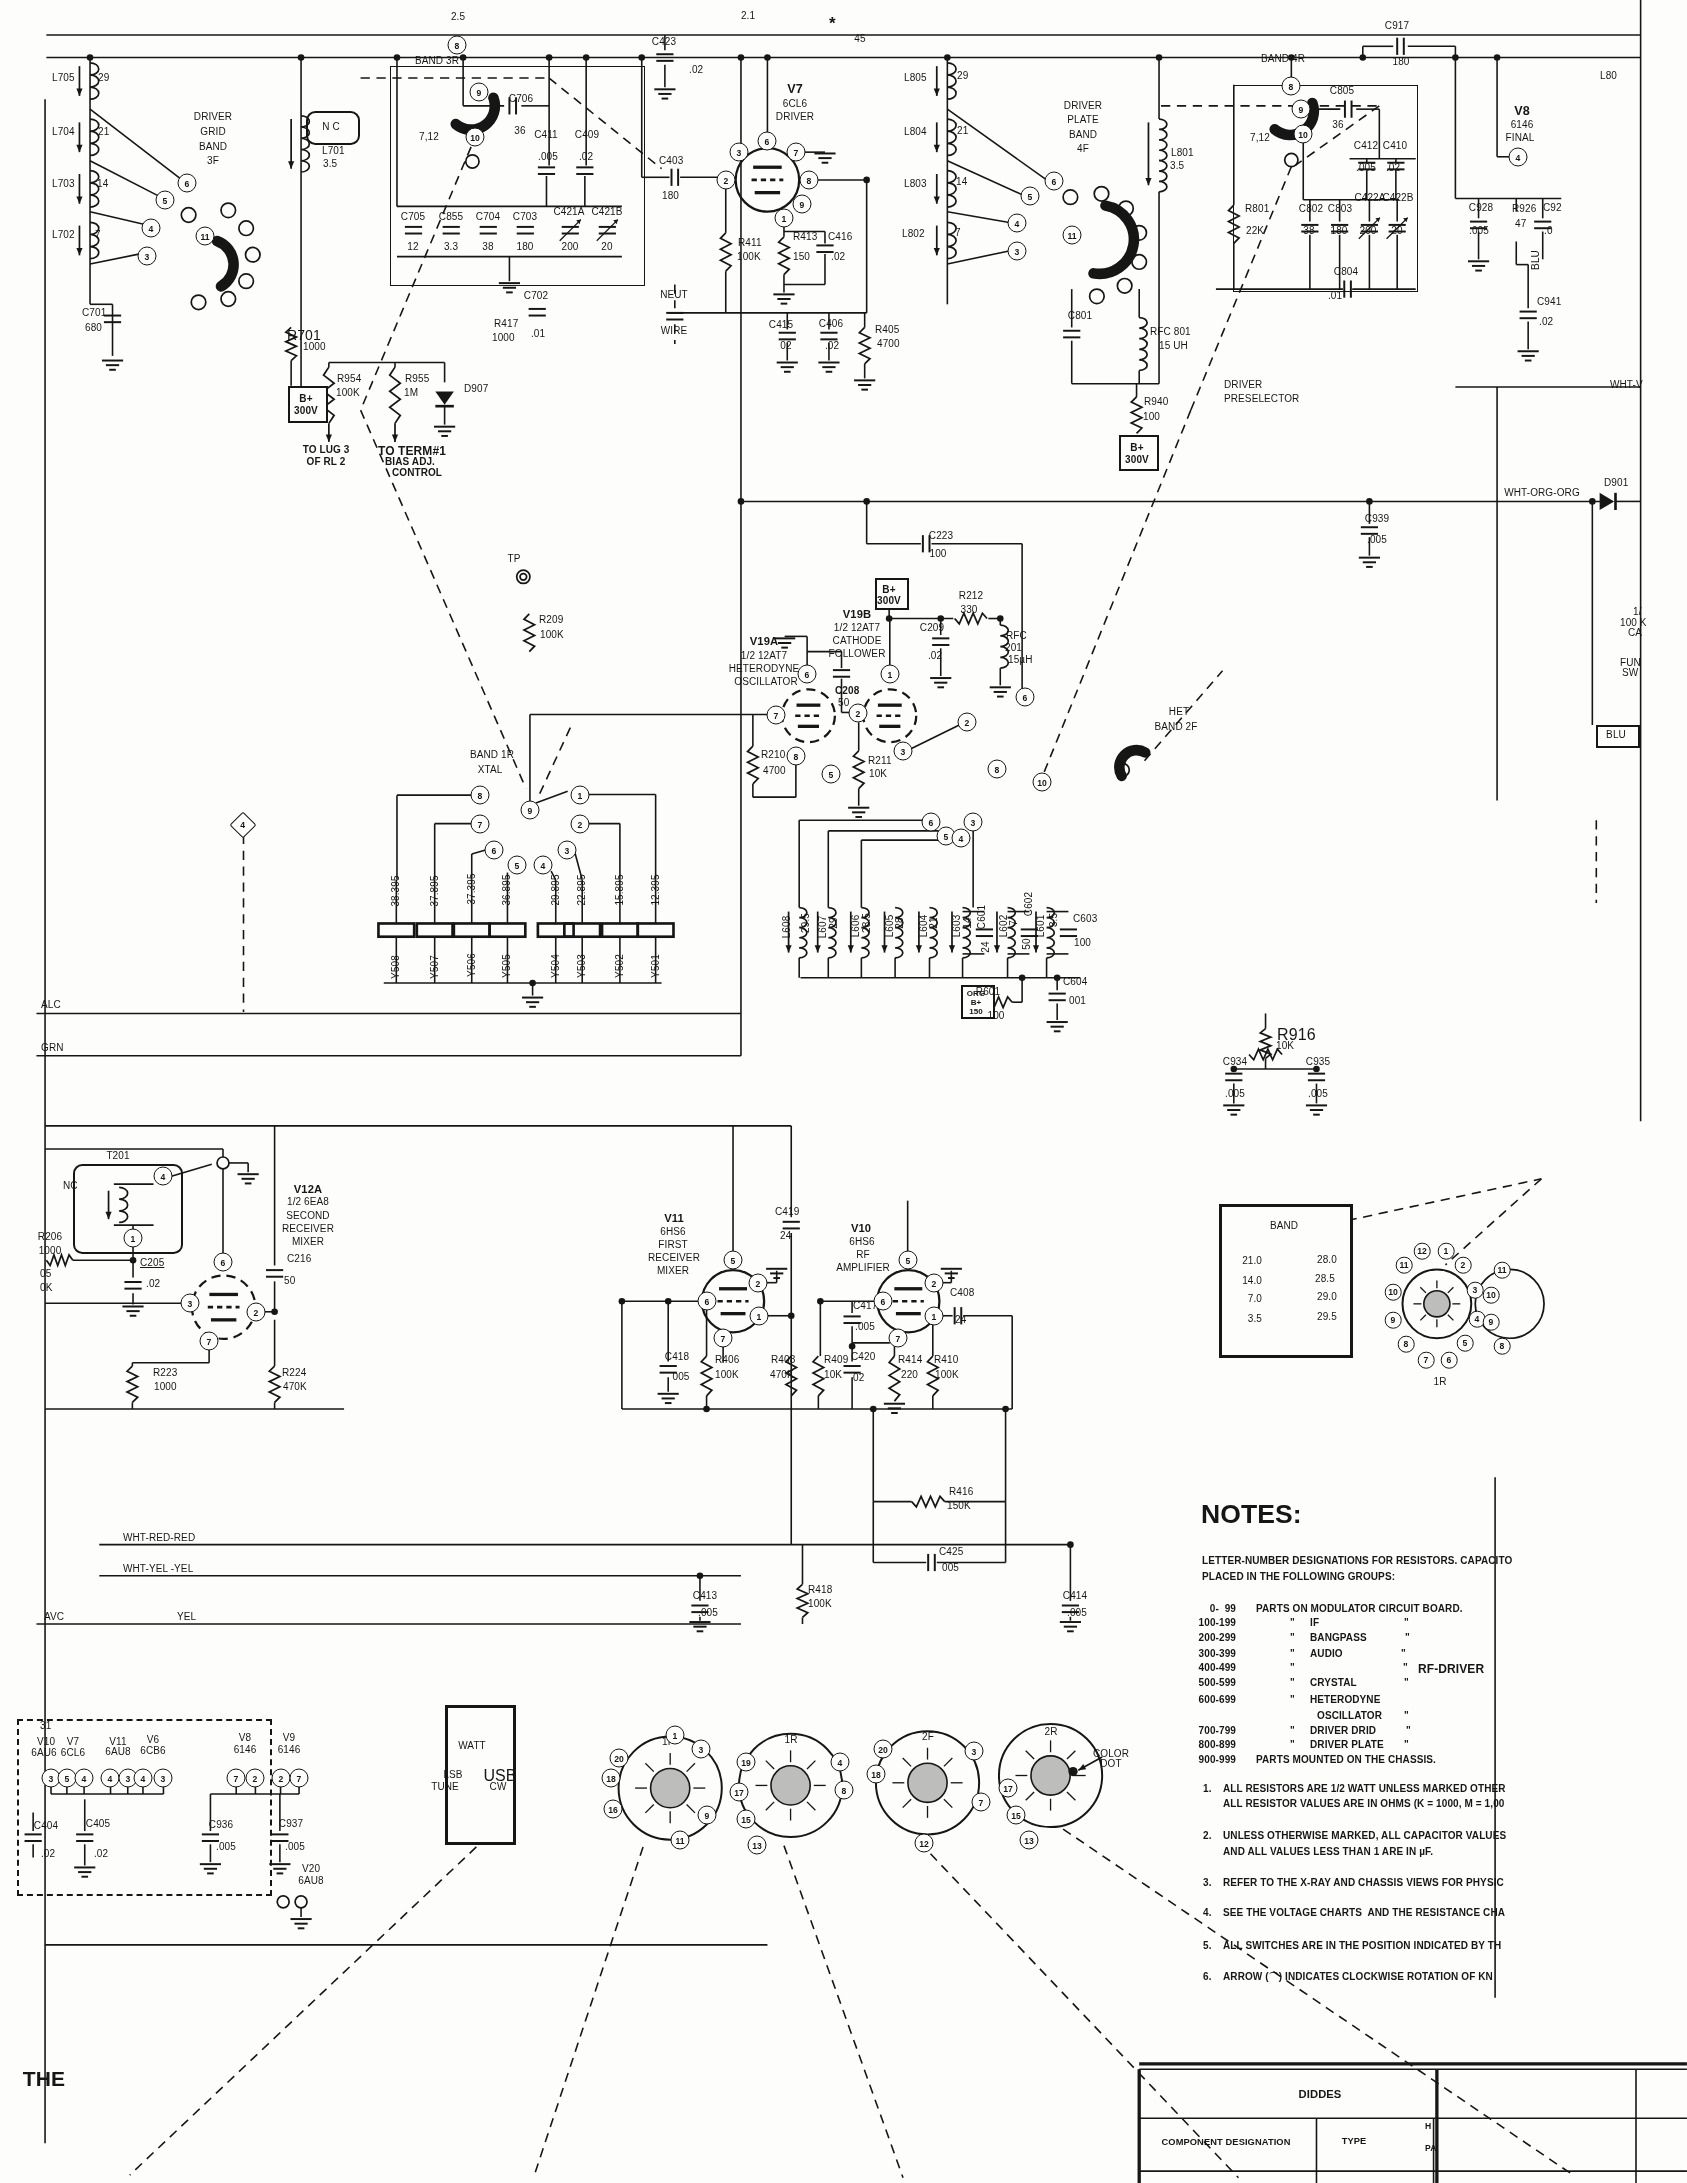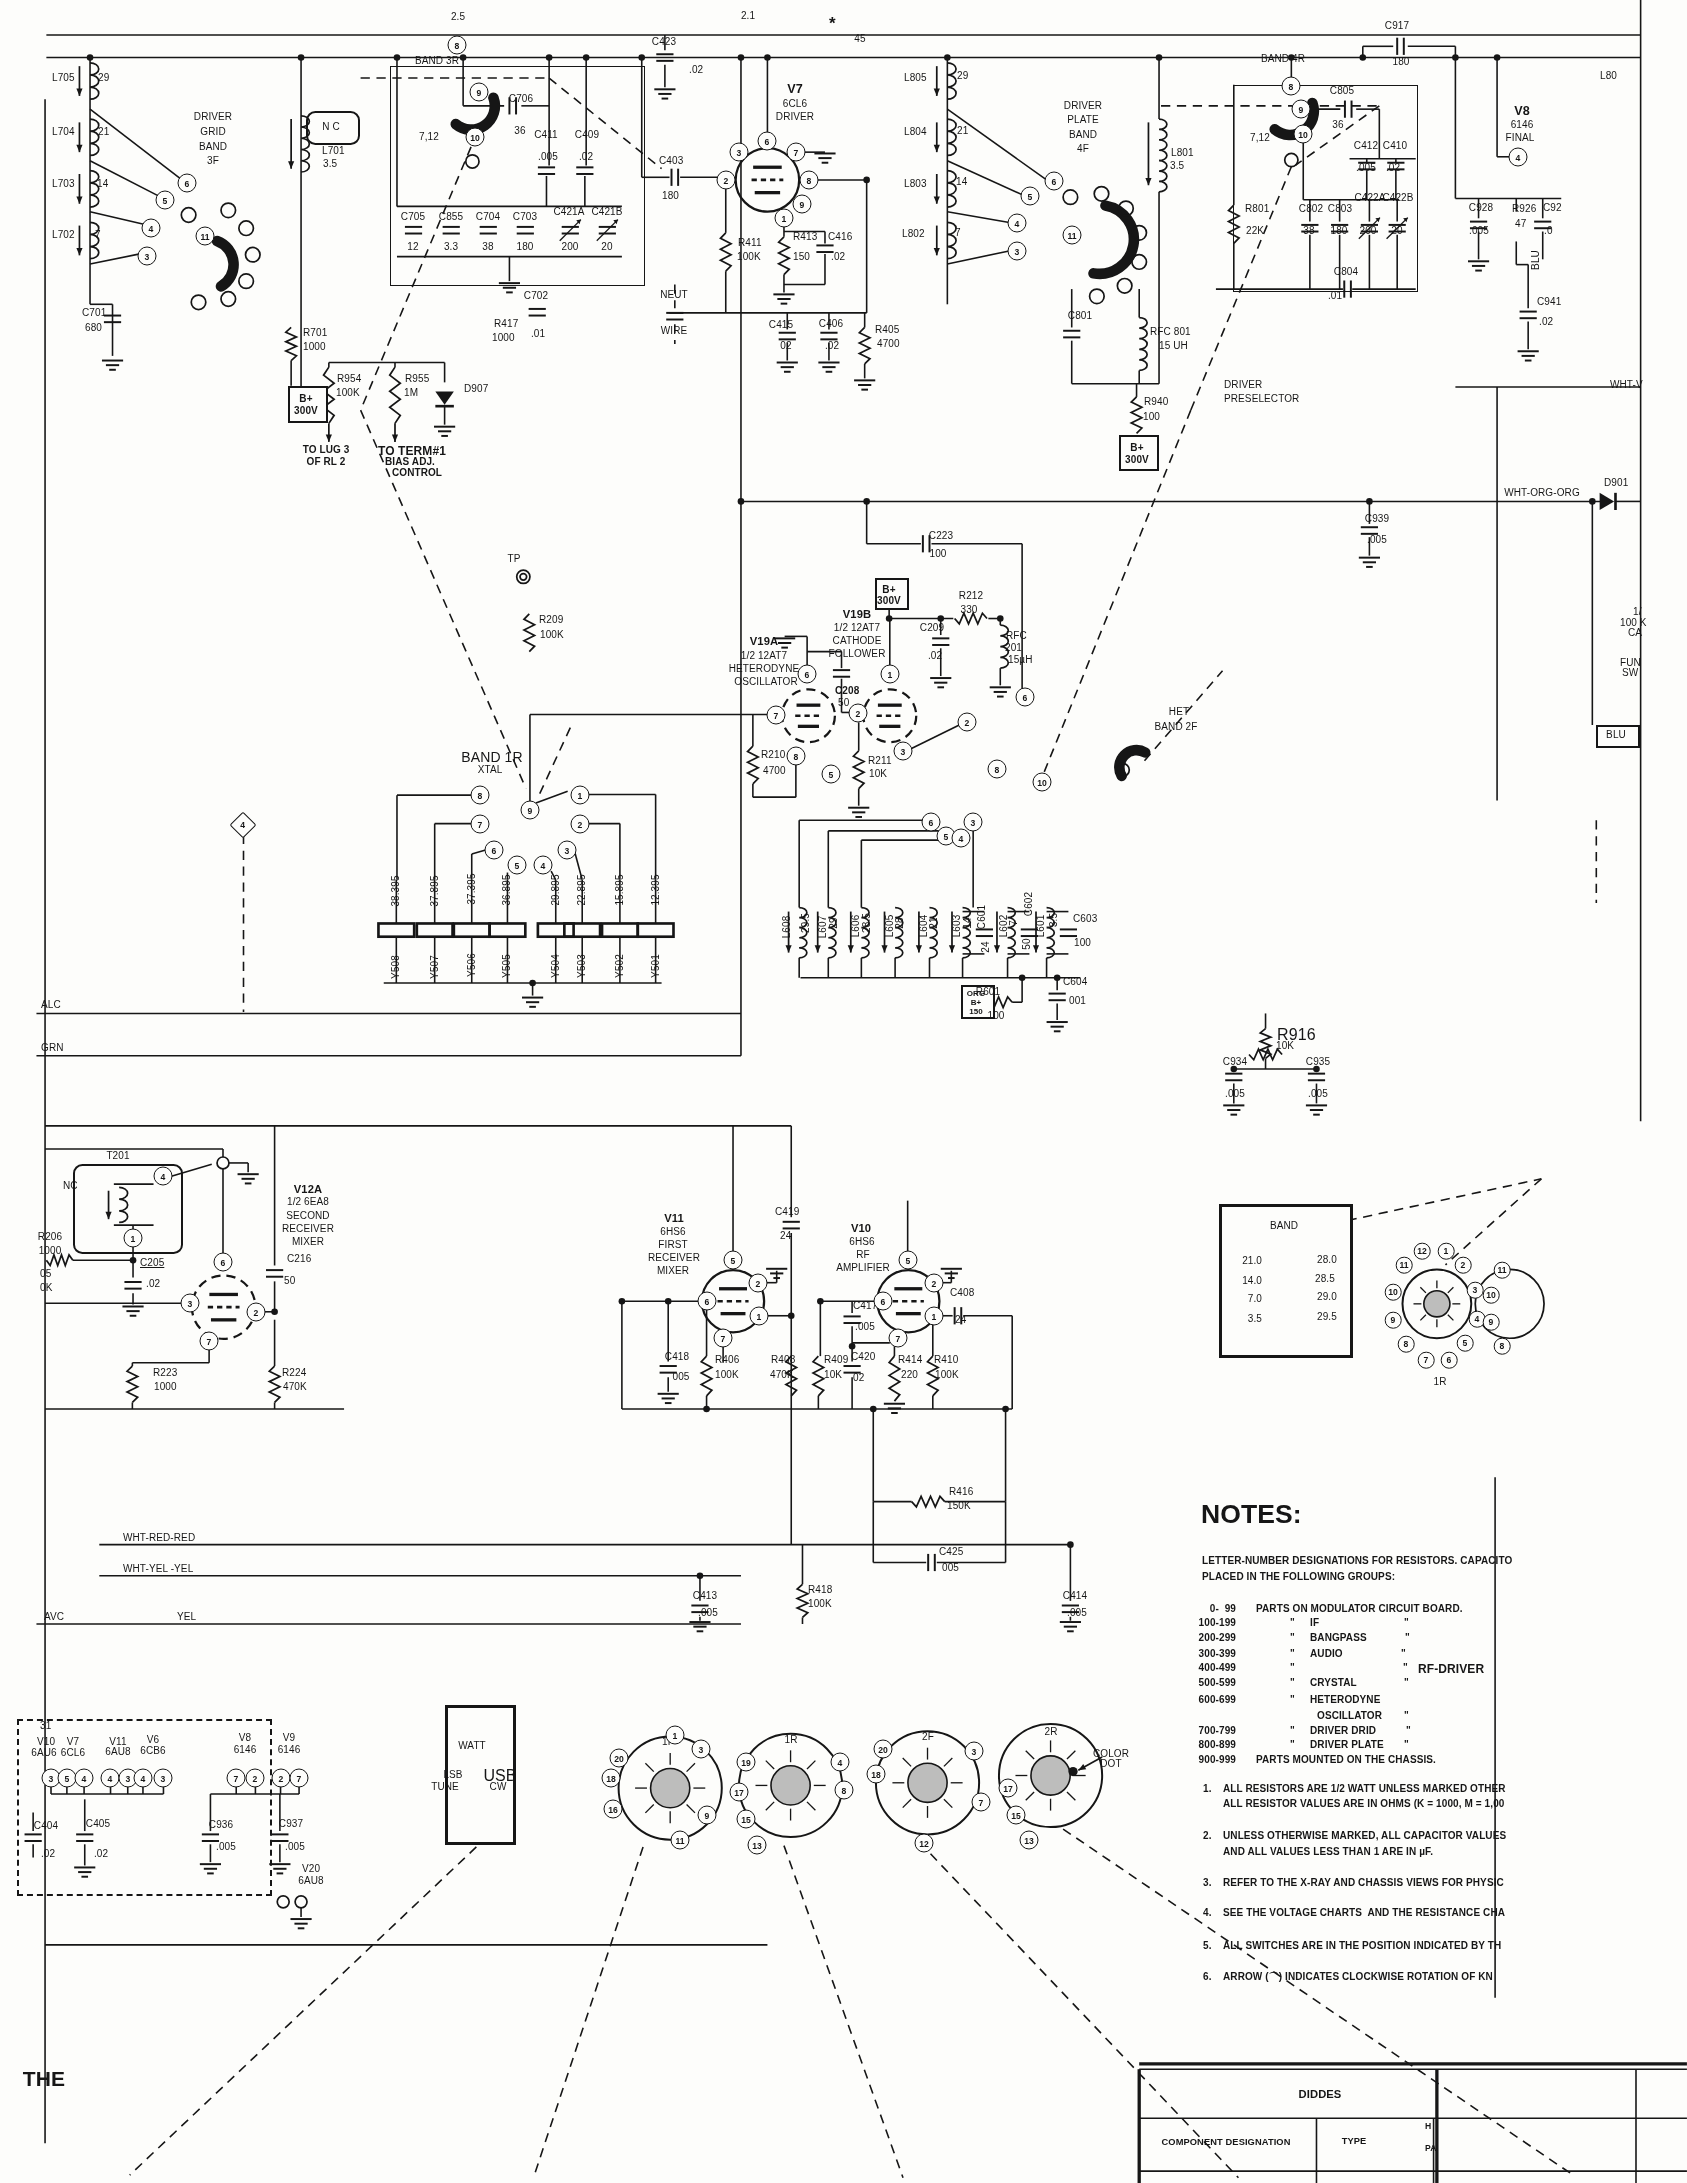--- a/index.html
+++ b/index.html
@@ -867,21 +867,21 @@
       <div class="lbl" style="left: 95px; top: 230px; font-size: 10px;">7</div>
       <div class="lbl c" style="left: 213px; top: 112px; font-size: 10px;">DRIVER</div>
       <div class="lbl c" style="left: 213px; top: 127px; font-size: 10px;">GRID</div>
       <div class="lbl c" style="left: 213px; top: 142px; font-size: 10px;">BAND</div>
       <div class="lbl c" style="left: 213px; top: 156px; font-size: 10px;">3F</div>
       <div class="lbl c" style="left: 331px; top: 122px; font-size: 10px;">N C</div>
       <div class="lbl" style="left: 322px; top: 146px; font-size: 10px;">L701</div>
       <div class="lbl" style="left: 323px; top: 159px; font-size: 10px;">3.5</div>
       <div class="lbl" style="left: 82px; top: 308px; font-size: 10px;">C701</div>
       <div class="lbl" style="left: 85px; top: 323px; font-size: 10px;">680</div>
-      <div class="lbl" style="left: 303px; top: 328px; font-size: 10px;">R701</div>
+      <div class="lbl" style="left: 287px; top: 328px; font-size: 14px;">R701</div>
       <div class="lbl" style="left: 303px; top: 342px; font-size: 10px;">1000</div>
       <div class="lbl c b" style="left: 306px; top: 394px; font-size: 10px;">B+</div>
       <div class="lbl c b" style="left: 306px; top: 406px; font-size: 10px;">300V</div>
       <div class="lbl" style="left: 337px; top: 374px; font-size: 10px;">R954</div>
       <div class="lbl" style="left: 336px; top: 388px; font-size: 10px;">100K</div>
       <div class="lbl c b" style="left: 326px; top: 445px; font-size: 10px;">TO LUG 3</div>
       <div class="lbl c b" style="left: 326px; top: 457px; font-size: 10px;">OF RL 2</div>
       <div class="lbl" style="left: 405px; top: 374px; font-size: 10px;">R955</div>
       <div class="lbl" style="left: 404px; top: 388px; font-size: 10px;">1M</div>
       <div class="lbl c b" style="left: 412px; top: 445px; font-size: 12px;">TO TERM#1</div>
@@ -1017,21 +1017,21 @@
       <div class="lbl c" style="left: 766px; top: 677px; font-size: 10px;">OSCILLATOR</div>
       <div class="lbl" style="left: 835px; top: 686px; font-size: 10px; font-weight: bold;">C208</div>
       <div class="lbl" style="left: 838px; top: 698px; font-size: 10px;">50</div>
       <div class="lbl" style="left: 761px; top: 750px; font-size: 10px;">R210</div>
       <div class="lbl" style="left: 763px; top: 766px; font-size: 10px;">4700</div>
       <div class="lbl" style="left: 868px; top: 756px; font-size: 10px;">R211</div>
       <div class="lbl" style="left: 869px; top: 769px; font-size: 10px;">10K</div>
       <div class="lbl c" style="left: 514px; top: 554px; font-size: 10px;">TP</div>
       <div class="lbl" style="left: 539px; top: 615px; font-size: 10px;">R209</div>
       <div class="lbl" style="left: 540px; top: 630px; font-size: 10px;">100K</div>
-      <div class="lbl c" style="left: 492px; top: 750px; font-size: 14px;">BAND 1R</div>
+      <div class="lbl c" style="left: 492px; top: 750px; font-size: 10px;">BAND 1R</div>
       <div class="lbl c" style="left: 490px; top: 765px; font-size: 10px;">XTAL</div>
       <div class="lbl c" style="left: 1179px; top: 707px; font-size: 10px;">HET</div>
       <div class="lbl c" style="left: 1176px; top: 722px; font-size: 10px;">BAND 2F</div>
       <div class="lbl rot" style="left: 396px; top: 891px; font-size: 10px;">38.395</div>
       <div class="lbl rot" style="left: 435px; top: 891px; font-size: 10px;">37.895</div>
       <div class="lbl rot" style="left: 472px; top: 889px; font-size: 10px;">37.395</div>
       <div class="lbl rot" style="left: 507px; top: 890px; font-size: 10px;">36.895</div>
       <div class="lbl rot" style="left: 556px; top: 890px; font-size: 10px;">29.895</div>
       <div class="lbl rot" style="left: 582px; top: 890px; font-size: 10px;">22.895</div>
       <div class="lbl rot" style="left: 620px; top: 890px; font-size: 10px;">15.895</div>

